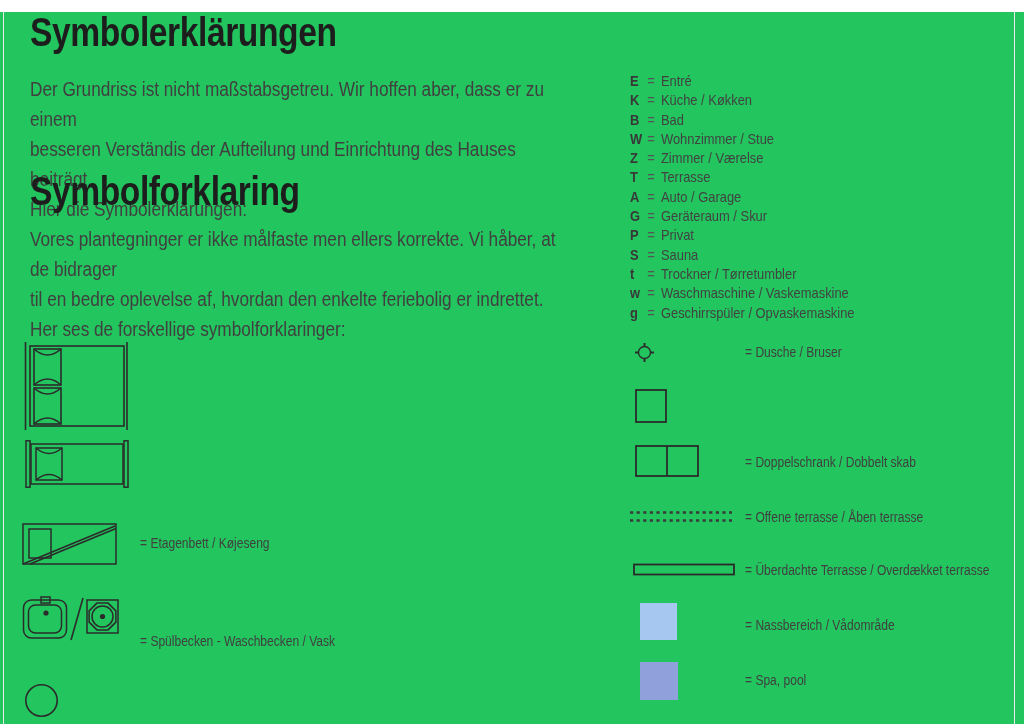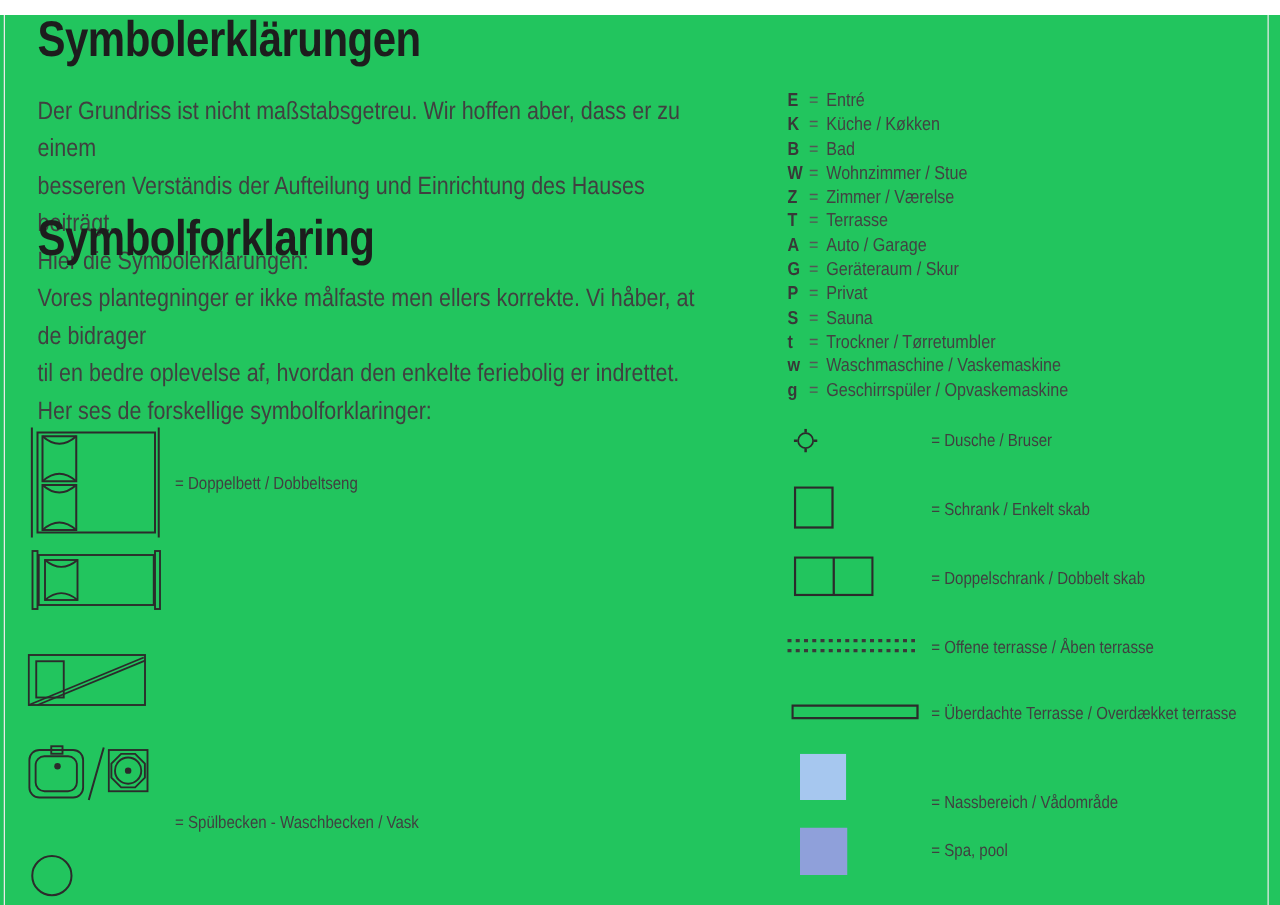--- a/index.html
+++ b/index.html
@@ -128,62 +128,62 @@
       <line x1="3.5" y1="1" x2="3.5" y2="89"></line>
       <line x1="105" y1="1" x2="105" y2="89"></line>
       <rect x="12" y="8" width="27" height="36"></rect>
       <path d="M12,8 Q25.5,20 39,8"></path>
       <path d="M12,44 Q25.5,32 39,44"></path>
       <rect x="12" y="47" width="27" height="36"></rect>
       <path d="M12,47 Q25.5,59 39,47"></path>
       <path d="M12,83 Q25.5,71 39,83"></path>
     </svg>
   </div>
-  <div class="sym-label" style="left:140px; top:365px;">
-    <span class="cond">= Doppelbett / Dobbeltseng</span>
-  </div>
 
   <div class="icon" style="left:24px; top:428px;">
     <svg width="106" height="48" viewBox="0 0 106 48" fill="none" stroke="#2b2b2b" stroke-width="1.5">
       <rect x="7" y="4" width="92" height="40"></rect>
       <rect x="2" y="0.8" width="4" height="46.4"></rect>
       <rect x="100" y="0.8" width="4" height="46.4"></rect>
       <rect x="12" y="8" width="26" height="32"></rect>
       <path d="M12,8 Q25,19 38,8"></path>
       <path d="M12,40 Q25,29 38,40"></path>
     </svg>
   </div>
 
   <div class="icon" style="left:22px; top:511px;">
     <svg width="96" height="43" viewBox="0 0 96 43" fill="none" stroke="#2b2b2b" stroke-width="1.5">
       <rect x="1" y="1" width="93" height="40"></rect>
       <rect x="7" y="6" width="22" height="29"></rect>
       <line x1="1" y1="41" x2="93" y2="3"></line>
       <line x1="8" y1="41" x2="94" y2="5.5"></line>
     </svg>
   </div>
+  <div class="sym-label" style="left:140px; top:522px;">
+    <span class="cond">= Etagenbett / Køjeseng</span>
+  </div>
 
   <div class="sinks" style="left:22px; top:584px;">
     <svg width="46" height="46" viewBox="0 0 46 46" fill="none" stroke="#2b2b2b" stroke-width="1.5">
       <rect x="1.5" y="4" width="43" height="38" rx="8"></rect>
       <rect x="6.5" y="9" width="33" height="28" rx="7"></rect>
       <rect x="19" y="1" width="9" height="6"></rect>
       <circle cx="24" cy="17" r="2.6" fill="#2b2b2b" stroke="none"></circle>
     </svg>
     <svg width="18" height="46" viewBox="0 0 18 46" stroke="#2b2b2b" stroke-width="1.6">
       <line x1="3" y1="44" x2="15" y2="2"></line>
     </svg>
     <svg width="34" height="40" viewBox="0 0 34 40" fill="none" stroke="#2b2b2b" stroke-width="1.5">
       <rect x="1" y="4" width="31" height="33"></rect>
       <polygon points="29.9,26.1 22.1,33.9 10.9,33.9 3.1,26.1 3.1,14.9 10.9,7.1 22.1,7.1 29.9,14.9"></polygon>
       <circle cx="16.5" cy="20.5" r="10.5"></circle>
       <circle cx="16.5" cy="20.5" r="2.6" fill="#2b2b2b" stroke="none"></circle>
     </svg>
   </div>
-  <div class="sym-label" style="left:140px; top:636px;">
+  <div class="sym-label" style="left:140px; top:620px;">
     <span class="cond">= Spülbecken - Waschbecken / Vask</span>
   </div>
 
   <div class="icon" style="left:24px; top:671px;">
     <svg width="35" height="35" viewBox="0 0 35 35" fill="none" stroke="#2b2b2b" stroke-width="1.6">
       <circle cx="17.5" cy="17.5" r="15.7"></circle>
     </svg>
   </div>
 
   <div class="icon" style="left:635px; top:331px;">
@@ -197,23 +197,20 @@
   </div>
   <div class="sym-label" style="left:745px; top:331px;">
     <span class="cond">= Dusche / Bruser</span>
   </div>
 
   <div class="icon" style="left:635px; top:377px;">
     <svg width="33" height="35" viewBox="0 0 33 35" fill="none" stroke="#2b2b2b" stroke-width="1.8">
       <rect x="1" y="1" width="30" height="32"></rect>
     </svg>
   </div>
-  <div class="sym-label" style="left:745px; top:386px;">
-    <span class="cond">= Schrank / Enkelt skab</span>
-  </div>
 
   <div class="icon" style="left:635px; top:433px;">
     <svg width="64" height="32" viewBox="0 0 64 32" fill="none" stroke="#2b2b2b" stroke-width="1.8">
       <rect x="1" y="1" width="62" height="30"></rect>
       <line x1="32" y1="1" x2="32" y2="31"></line>
     </svg>
   </div>
   <div class="sym-label" style="left:745px; top:441px;text-align:center;">
     <span class="cond">= Doppelschrank / Dobbelt skab</span>
   </div>
@@ -235,21 +232,21 @@
   </div>
   <div class="sym-label" style="left:745px; top:549px;">
     <span class="cond">= Überdachte Terrasse / Overdækket terrasse</span>
   </div>
 
   <div class="icon" style="left:640px; top:591px;">
     <svg width="37" height="37" viewBox="0 0 37 37">
       <rect x="0" y="0" width="37" height="37" fill="#a6c7ef"></rect>
     </svg>
   </div>
-  <div class="sym-label" style="left:745px; top:620px;">
+  <div class="sym-label" style="left:745px; top:604px;">
     <span class="cond">= Nassbereich / Vådområde</span>
   </div>
 
   <div class="icon" style="left:640px; top:650px;">
     <svg width="38" height="38" viewBox="0 0 38 38">
       <rect x="0" y="0" width="38" height="38" fill="#8fa0da"></rect>
     </svg>
   </div>
   <div class="sym-label" style="left:745px; top:659px;">
     <span class="cond">= Spa, pool</span>

